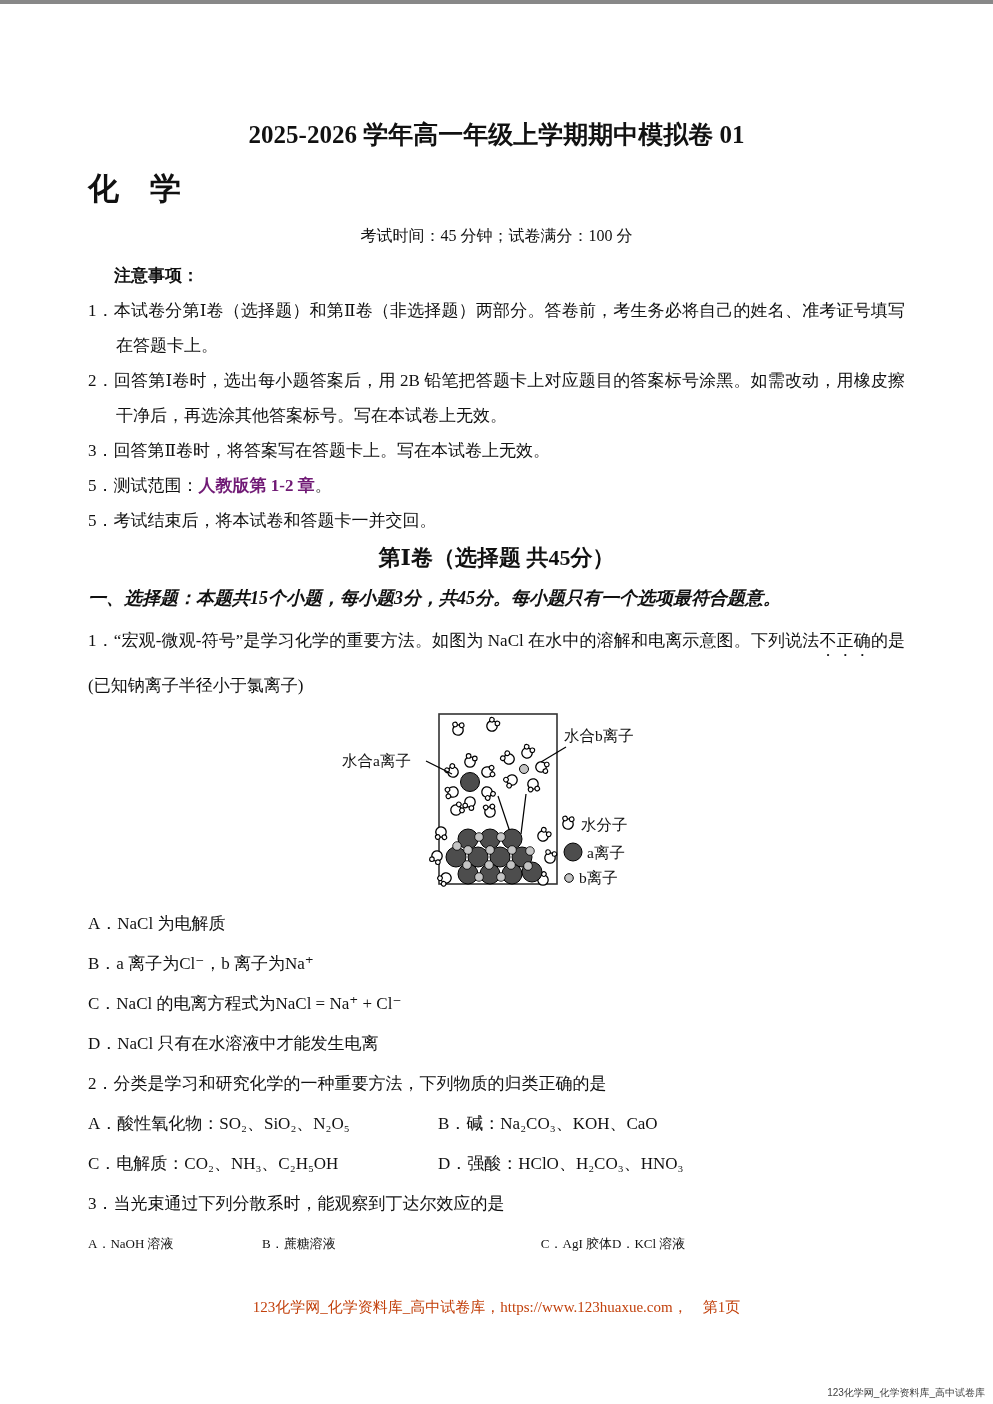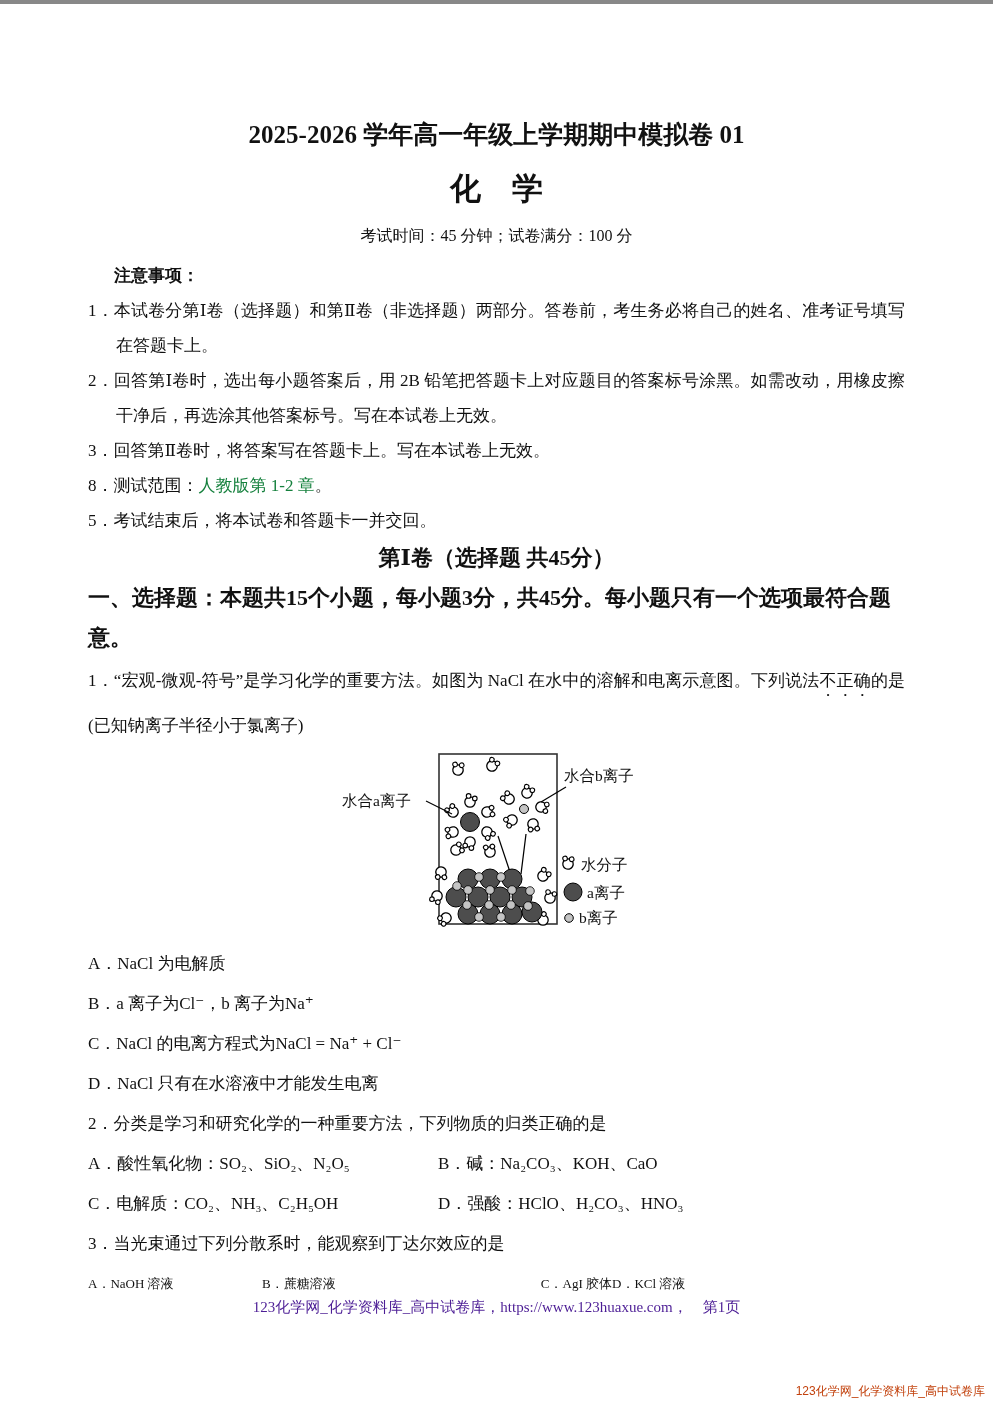--- a/index.html
+++ b/index.html
@@ -11,68 +11,68 @@
     color:#111;
     font-family:"Liberation Serif","DejaVu Serif",serif;
     overflow:hidden;
   }
   .content{padding:114px 88px 0 88px;}
   .title{
     margin:0;text-align:center;
     font-size:25px;line-height:34px;font-weight:bold;
   }
   .subject{
-    margin:16px 0 0 0;text-align:center;
+    margin:16px 0 0 0;text-align:left;
     font-size:31px;line-height:42px;font-weight:bold;
   }
   .exam-info{margin-top:14px;text-align:center;font-size:16px;line-height:24px;}
   .notes-heading{margin-top:10px;padding-left:26px;font-weight:bold;font-size:17px;line-height:35px;}
   .note{font-size:17px;line-height:35px;padding-left:28px;text-indent:-28px;text-align:justify;}
-  .red{color:#15803d;font-weight:normal;}
+  .red{color:#701a75;font-weight:bold;}
   .atomic{font-weight:bold;padding-left:28px;font-size:17px;line-height:35px;white-space:pre-wrap;}
   .volume-title{text-align:center;font-weight:bold;font-size:22px;line-height:40px;margin:0;}
-  .instruction{font-weight:bold;font-size:22px;line-height:40px;}
+  .instruction{font-weight:bold;font-size:18px;line-height:40px;font-style:italic;}
   .stem{font-size:17px;line-height:45px;text-align:justify;}
   .stem2{font-size:17px;line-height:40px;}
   .emph{
     -webkit-text-emphasis:filled dot;-webkit-text-emphasis-position:under right;
     text-emphasis:filled dot;text-emphasis-position:under right;
   }
   .opt-line{font-size:17px;line-height:40px;}
   .opt-grid2 .cell{display:inline-block;width:350px;font-size:17px;line-height:40px;vertical-align:top;}
   .opt-row4 span{display:inline-block;font-size:13px;line-height:40px;vertical-align:top;}
   .w1{width:174px;} .w2{width:178px;} .w3{width:172px;text-align:right;}
   .diagram{margin:2px 0 4px 252px;width:332px;height:190px;}
   .diagram svg{display:block;}
   .diagram text{font-size:15.5px;fill:#111;}
   .footer{
     position:absolute;left:0;top:1292px;width:100%;
-    text-align:center;font-size:15px;line-height:22px;color:#4c1d95;
+    text-align:center;font-size:15px;line-height:22px;color:#c2410c;
   }
   .watermark{
     position:absolute;right:8px;bottom:8px;
-    font-size:12px;color:#c2410c;
+    font-size:10px;color:#404040;
     font-family:"Liberation Sans","DejaVu Sans",sans-serif;
   }
 </style>
 </head>
 <body>
 
 <div class="page">
   <div class="content">
 
     <h1 class="title">2025-2026 学年高一年级上学期期中模拟卷 01</h1>
     <h2 class="subject">化　学</h2>
     <div class="exam-info">考试时间：45 分钟；试卷满分：100 分</div>
 
     <div class="notes-heading">注意事项：</div>
     <div class="note">1．本试卷分第Ⅰ卷（选择题）和第Ⅱ卷（非选择题）两部分。答卷前，考生务必将自己的姓名、准考证号填写在答题卡上。</div>
     <div class="note">2．回答第Ⅰ卷时，选出每小题答案后，用 2B 铅笔把答题卡上对应题目的答案标号涂黑。如需改动，用橡皮擦干净后，再选涂其他答案标号。写在本试卷上无效。</div>
     <div class="note">3．回答第Ⅱ卷时，将答案写在答题卡上。写在本试卷上无效。</div>
-    <div class="note"><span>8．测试范围：</span><span class="red">人教版第 1-2 章</span><span>。</span></div>
+    <div class="note"><span>5．测试范围：</span><span class="red">人教版第 1-2 章</span><span>。</span></div>
     <div class="note">5．考试结束后，将本试卷和答题卡一并交回。</div>
 
     <h3 class="volume-title">第Ⅰ卷（选择题 共45分）</h3>
     <div class="instruction">一、选择题：本题共15个小题，每小题3分，共45分。每小题只有一个选项最符合题意。</div>
 
     <div class="stem"><span>1．“宏观-微观-符号”是学习化学的重要方法。如图为 NaCl 在水中的溶解和电离示意图。下列说法</span><span class="emph">不正确</span><span>的是(已知钠离子半径小于氯离子)</span></div>
 
     <div class="diagram">
       <svg width="332" height="190" viewBox="0 0 332 190" xmlns="http://www.w3.org/2000/svg">
         <defs>

